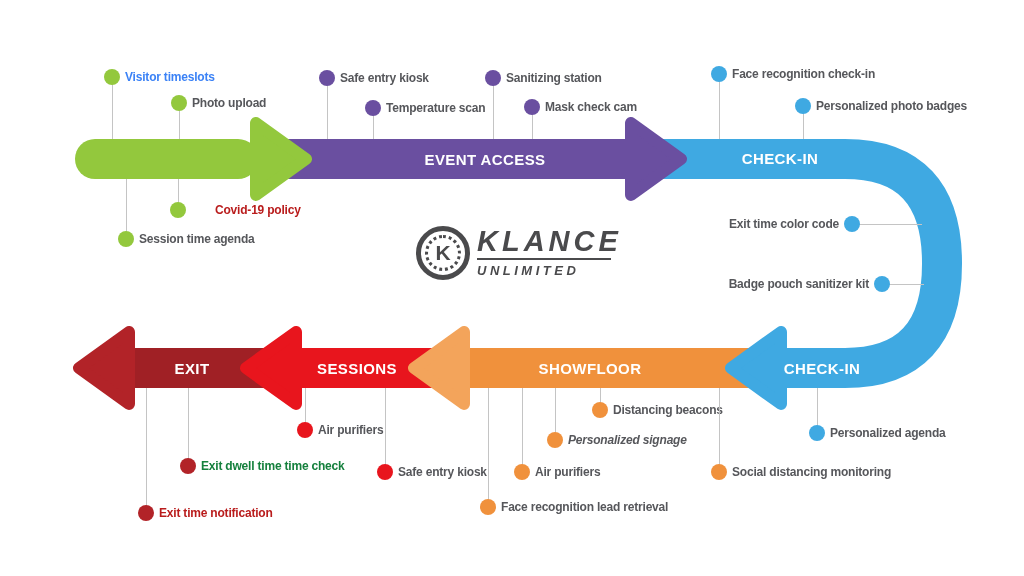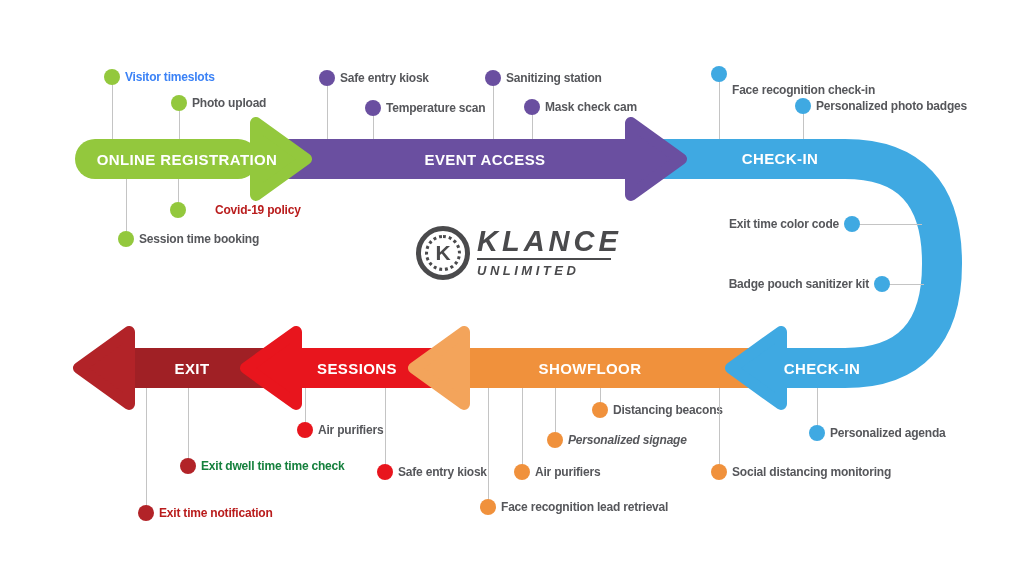--- a/index.html
+++ b/index.html
@@ -53,56 +53,55 @@
     <path d="M 650 159 L 845 159 Q 942 159 942 263 L 942 264 Q 942 368 845 368 L 765 368" fill="none" stroke-width="40" stroke="#3FA9E2"></path>
     <polygon points="731,368 781,332 781,404" stroke-width="12" stroke-linejoin="round" fill="#3FA9E2" stroke="#3FA9E2"></polygon>
 
     <rect x="262" y="139" width="373" height="40" fill="#6A4FA0"></rect>
     <polygon points="681,159 631,123 631,195" stroke-width="12" stroke-linejoin="round" fill="#6A4FA0" stroke="#6A4FA0"></polygon>
 
     <rect x="75" y="139" width="183" height="40" rx="20" fill="#93C83D"></rect>
     <polygon points="306,159 256,123 256,195" stroke-width="12" stroke-linejoin="round" fill="#93C83D" stroke="#93C83D"></polygon>
   </svg>
 
-  <div class="stage-label" style="left:187px;top:159px;">ONLINE REGISTRATION</div>
   <div class="stage-label" style="left:485px;top:159px;">EVENT ACCESS</div>
   <div class="stage-label" style="left:780px;top:158px;">CHECK-IN</div>
   <div class="stage-label" style="left:822px;top:368px;">CHECK-IN</div>
   <div class="stage-label" style="left:590px;top:368px;">SHOWFLOOR</div>
   <div class="stage-label" style="left:357px;top:368px;">SESSIONS</div>
   <div class="stage-label" style="left:192px;top:368px;">EXIT</div>
 
   <div>
       <div class="stem" style="background: rgb(196, 196, 196); left: 112px; top: 77px; width: 1px; height: 62px;"></div>
       <div class="dot" style="left: 104px; top: 69px; background: rgb(147, 200, 61);"></div>
       <div class="bullet-label" style="top: 69px; color: #3b82f6; left: 125px;">Visitor timeslots</div>
       <div class="stem" style="background: rgb(196, 196, 196); left: 179px; top: 103px; width: 1px; height: 36px;"></div>
       <div class="dot" style="left: 171px; top: 95px; background: rgb(147, 200, 61);"></div>
       <div class="bullet-label" style="top: 95px; color: rgb(86, 87, 91); left: 192px;">Photo upload</div>
       <div class="stem" style="background: rgb(196, 196, 196); left: 178px; top: 179px; width: 1px; height: 31px;"></div>
       <div class="dot" style="left: 170px; top: 202px; background: rgb(147, 200, 61);"></div>
       <div class="bullet-label" style="top: 202px; color: #b91c1c; left: 191px; margin-left: 24px;">Covid-19 policy</div>
       <div class="stem" style="background: rgb(196, 196, 196); left: 126px; top: 179px; width: 1px; height: 60px;"></div>
       <div class="dot" style="left: 118px; top: 231px; background: rgb(147, 200, 61);"></div>
-      <div class="bullet-label" style="top: 231px; color: rgb(86, 87, 91); left: 139px;">Session time booking</div>
+      <div class="bullet-label" style="top: 231px; color: rgb(86, 87, 91); left: 139px;">Session time agenda</div>
       <div class="stem" style="background: rgb(196, 196, 196); left: 327px; top: 78px; width: 1px; height: 61px;"></div>
       <div class="dot" style="left: 319px; top: 70px; background: rgb(106, 79, 160);"></div>
       <div class="bullet-label" style="top: 70px; color: rgb(86, 87, 91); left: 340px;">Safe entry kiosk</div>
       <div class="stem" style="background: rgb(196, 196, 196); left: 373px; top: 108px; width: 1px; height: 31px;"></div>
       <div class="dot" style="left: 365px; top: 100px; background: rgb(106, 79, 160);"></div>
       <div class="bullet-label" style="top: 100px; color: rgb(86, 87, 91); left: 386px;">Temperature scan</div>
       <div class="stem" style="background: rgb(196, 196, 196); left: 493px; top: 78px; width: 1px; height: 61px;"></div>
       <div class="dot" style="left: 485px; top: 70px; background: rgb(106, 79, 160);"></div>
       <div class="bullet-label" style="top: 70px; color: rgb(86, 87, 91); left: 506px;">Sanitizing station</div>
       <div class="stem" style="background: rgb(196, 196, 196); left: 532px; top: 107px; width: 1px; height: 32px;"></div>
       <div class="dot" style="left: 524px; top: 99px; background: rgb(106, 79, 160);"></div>
       <div class="bullet-label" style="top: 99px; color: rgb(86, 87, 91); left: 545px;">Mask check cam</div>
       <div class="stem" style="background: rgb(196, 196, 196); left: 719px; top: 74px; width: 1px; height: 65px;"></div>
       <div class="dot" style="left: 711px; top: 66px; background: rgb(63, 169, 226);"></div>
-      <div class="bullet-label" style="top: 82px; color: rgb(86, 87, 91); left: 732px; text-align: center;">Face recognition check-in</div>
+      <div class="bullet-label" style="top: 66px; color: rgb(86, 87, 91); left: 732px; text-align: center;">Face recognition check-in</div>
       <div class="stem" style="background: rgb(196, 196, 196); left: 803px; top: 106px; width: 1px; height: 33px;"></div>
       <div class="dot" style="left: 795px; top: 98px; background: rgb(63, 169, 226);"></div>
       <div class="bullet-label" style="top: 98px; color: rgb(86, 87, 91); left: 816px;">Personalized photo badges</div>
       <div class="stem" style="background: rgb(196, 196, 196); left: 852px; top: 224px; width: 70px; height: 1px;"></div>
       <div class="dot" style="left: 844px; top: 216px; background: rgb(63, 169, 226);"></div>
       <div class="bullet-label" style="top: 216px; color: rgb(86, 87, 91); right: 185px; text-align: right;">Exit time color code</div>
       <div class="stem" style="background: rgb(196, 196, 196); left: 882px; top: 284px; width: 42px; height: 1px;"></div>
       <div class="dot" style="left: 874px; top: 276px; background: rgb(63, 169, 226);"></div>
       <div class="bullet-label" style="top: 276px; color: rgb(86, 87, 91); right: 155px; text-align: right;">Badge pouch sanitizer kit</div>
       <div class="stem" style="background: rgb(196, 196, 196); left: 817px; top: 388px; width: 1px; height: 45px;"></div>

